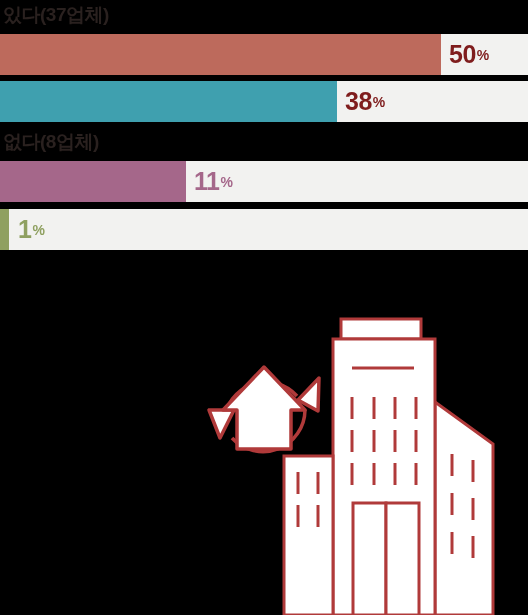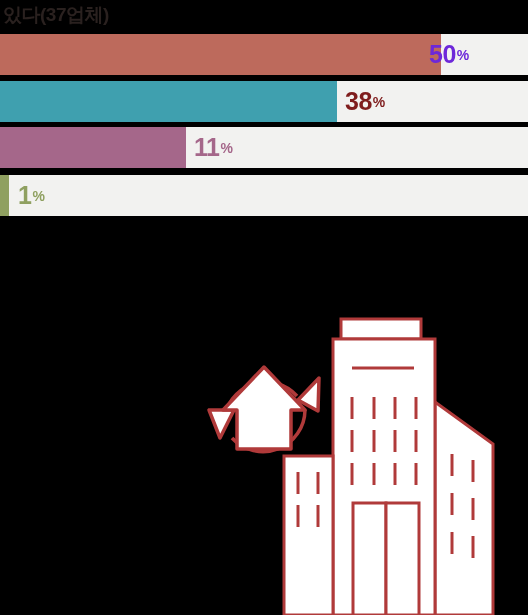--- a/index.html
+++ b/index.html
@@ -103,21 +103,21 @@
 <div id="infographic">
 
   <div class="chart">
 
     <div class="chart-row">
       <div class="row-label">
         <span>있다(37업체)</span>
       </div>
       <div class="bar-track">
         <div class="bar-fill" style="width:441px; background:#bd6a5c;"></div>
-        <div class="bar-value" style="left:429px; color:#6d28d9;">
+        <div class="bar-value" style="left:449px; color:#7f1d1d;">
           <span class="num">50</span>
           <span class="pct">%</span>
         </div>
       </div>
     </div>
 
     <div class="gap-6"></div>
 
     <div class="chart-row">
       <div class="bar-track">
@@ -125,20 +125,23 @@
         <div class="bar-value" style="left:345px; color:#7f1d1d;">
           <span class="num">38</span>
           <span class="pct">%</span>
         </div>
       </div>
     </div>
 
     <div class="gap-5"></div>
 
     <div class="chart-row">
+      <div class="row-label">
+        <span>없다(8업체)</span>
+      </div>
       <div class="bar-track">
         <div class="bar-fill" style="width:186px; background:#a5678a;"></div>
         <div class="bar-value" style="left:194px; color:#a5678a;">
           <span class="num">11</span>
           <span class="pct">%</span>
         </div>
       </div>
     </div>
 
     <div class="gap-7"></div>

